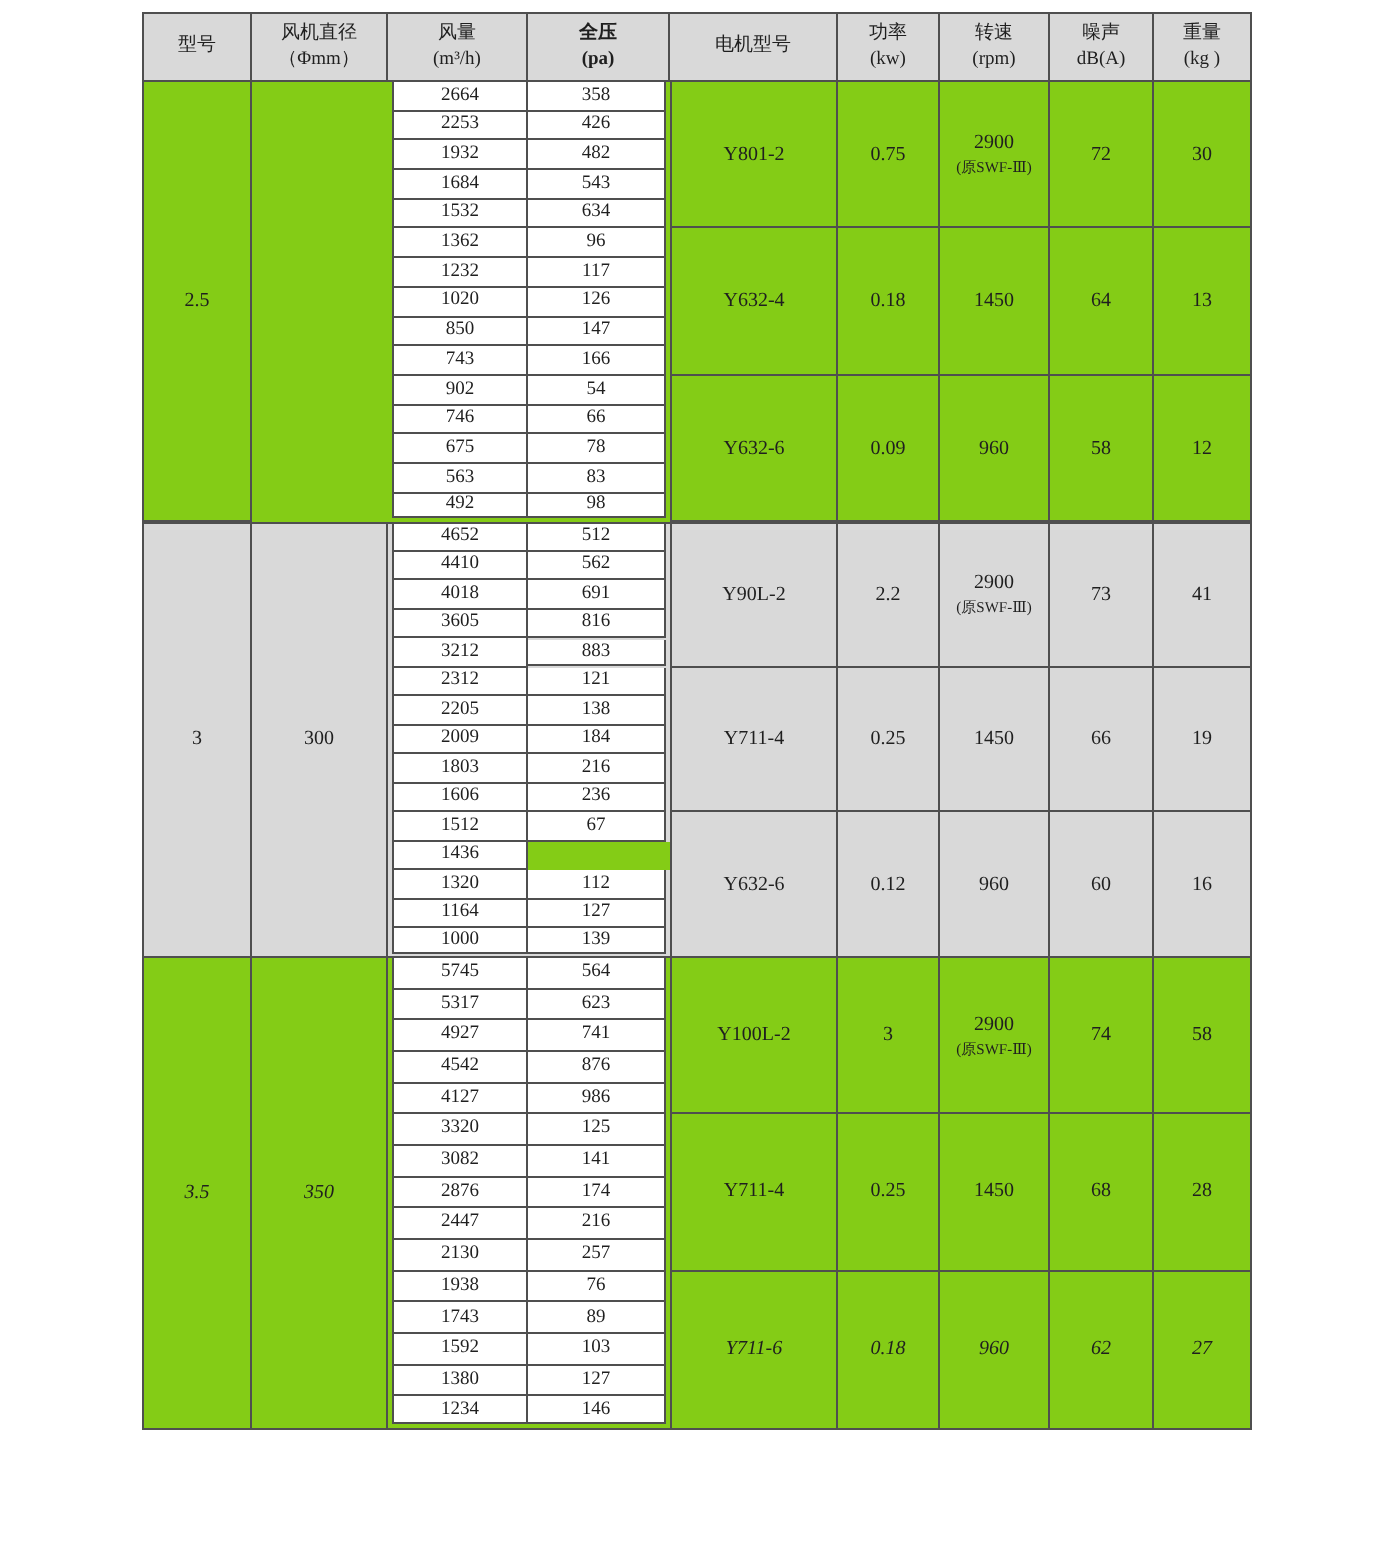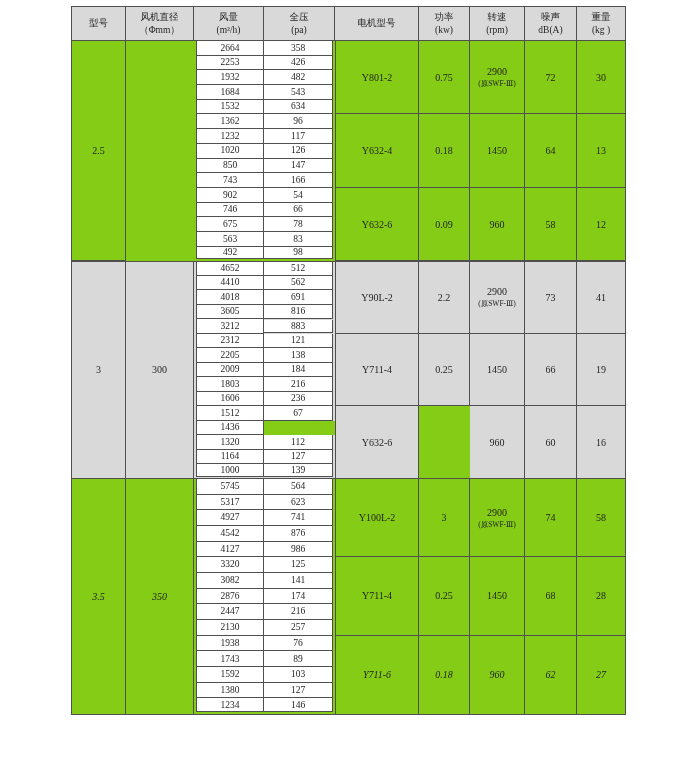--- a/index.html
+++ b/index.html
@@ -60,21 +60,21 @@
       <span>型号</span>
     </div>
     <div class="c h" style="grid-area: 1 / 2;">
       <span>风机直径</span>
       <span>（Φmm）</span>
     </div>
     <div class="c h" style="grid-area: 1 / 3;">
       <span>风量</span>
       <span>(m³/h)</span>
     </div>
-    <div class="c h" style="grid-area: 1 / 4;">
+    <div class="c h" style="grid-area: 1 / 4; font-weight: bold;">
       <span>全压</span>
       <span>(pa)</span>
     </div>
     <div class="c h" style="grid-area: 1 / 5;">
       <span>电机型号</span>
     </div>
     <div class="c h" style="grid-area: 1 / 6;">
       <span>功率</span>
       <span>(kw)</span>
     </div>
@@ -471,20 +471,23 @@
         <span>1000</span>
       </div>
     </div>
     <div class="c ins insR sh secEnd" style="grid-area: 31 / 4;">
       <div class="box">
         <span>139</span>
       </div>
     </div>
     <div class="c motor sh" style="grid-area: 27 / 5 / span 5;">
       <span>Y632-6</span>
+    </div>
+    <div class="c sh" style="grid-area: 27 / 6 / span 5;">
+      <span>0.12</span>
     </div>
     <div class="c sh" style="grid-area: 27 / 7 / span 5;">
       <span>960</span>
     </div>
     <div class="c sh" style="grid-area: 27 / 8 / span 5;">
       <span>60</span>
     </div>
     <div class="c lastcol sh" style="grid-area: 27 / 9 / span 5;">
       <span>16</span>
     </div>

